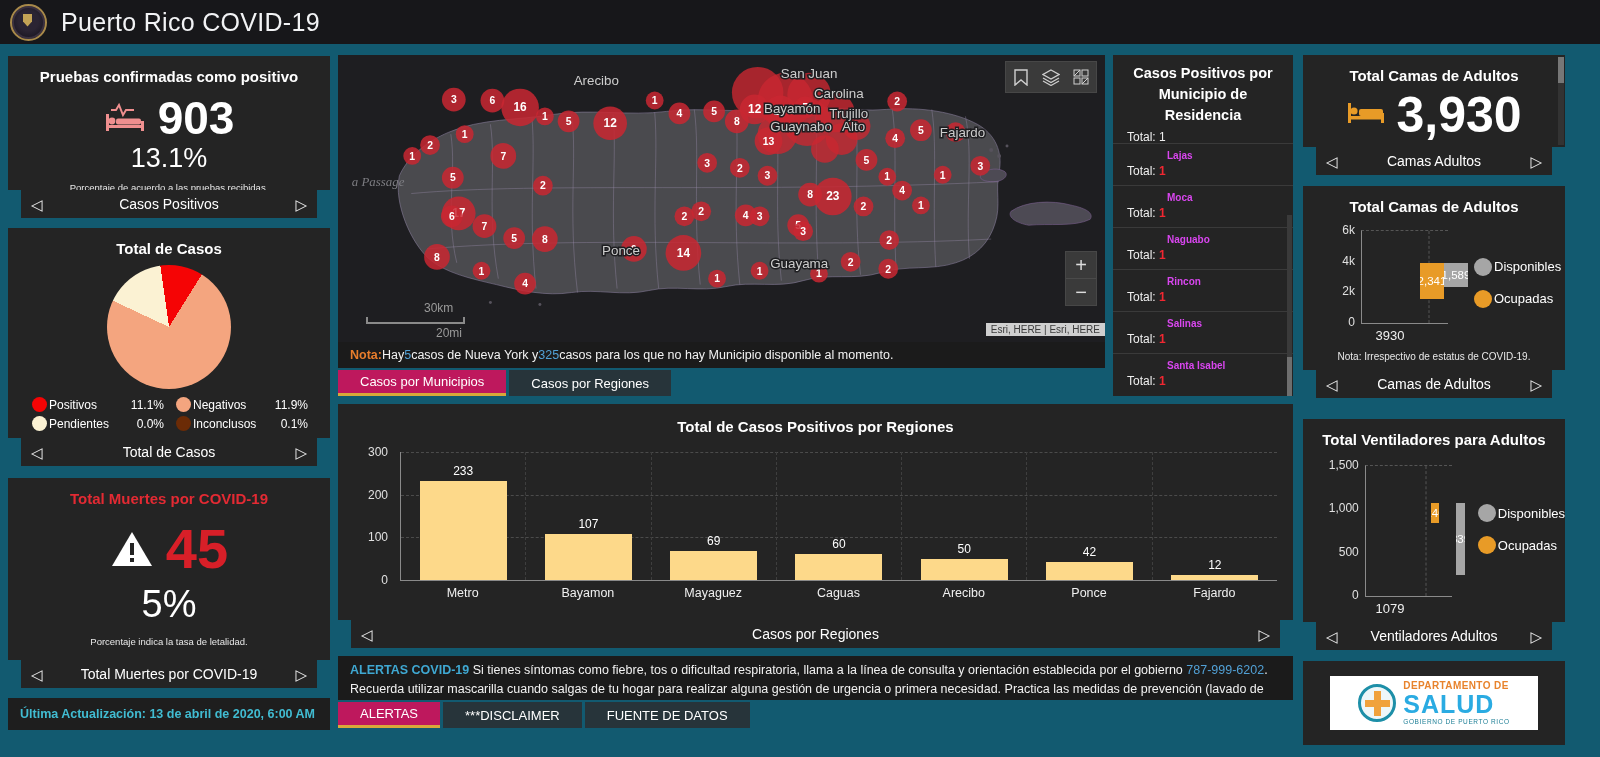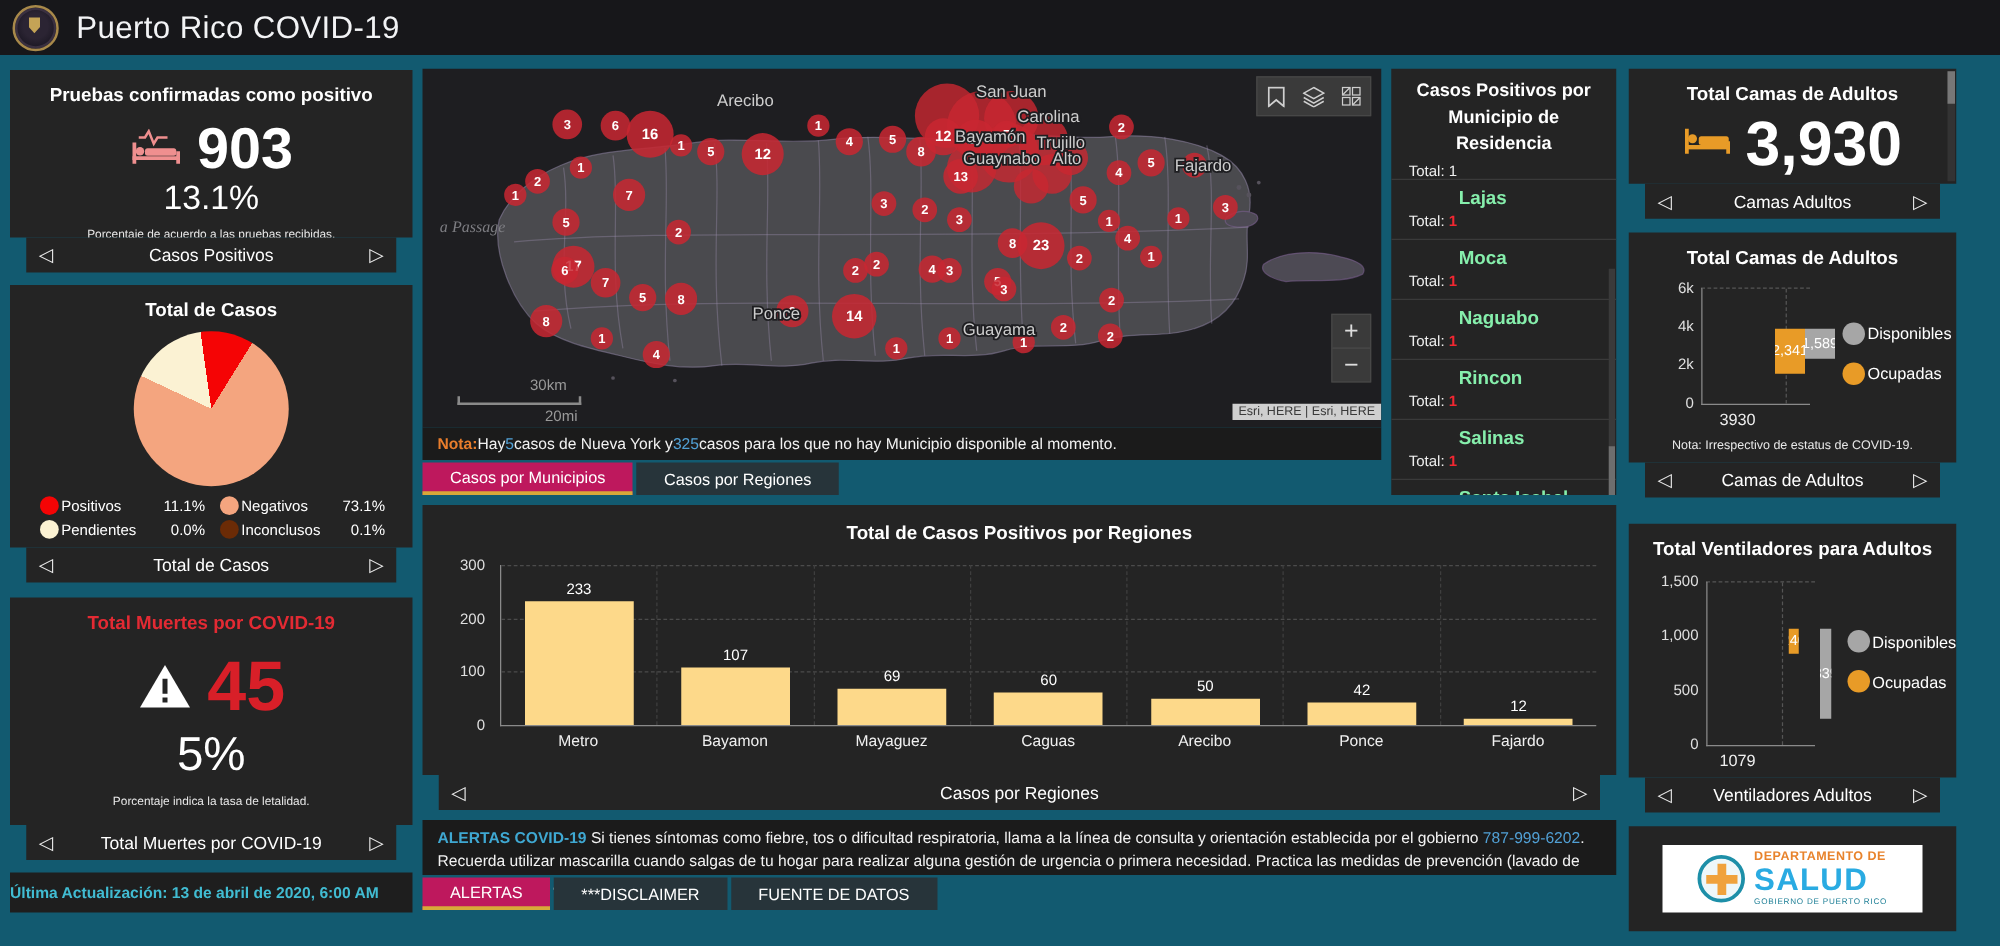--- a/index.html
+++ b/index.html
@@ -17,21 +17,21 @@
   .pga{font-size:15px;color:#eee;cursor:pointer;line-height:1;}
   .ttl{font-weight:bold;font-size:15px;text-align:center;padding-top:12px;color:#fff;}
   .cap{font-size:9.5px;color:#e8e8e8;text-align:center;}
   
   .bignum-row{display:flex;align-items:center;justify-content:center;gap:12px;margin-top:10px;}
   .bignum{font-size:46px;font-weight:bold;color:#fff;line-height:1;}
   .pct{font-size:27px;color:#fff;text-align:center;margin-top:2px;}
   .muertes-ttl{color:#e32a33;}
   .bignum.red{color:#d81f28;font-size:56px;}
   .pct.big{font-size:38px;margin-top:6px;}
-  .upd{position:absolute;background:#1e1e1e;display:flex;align-items:center;padding-left:0;font-weight:bold;font-size:12.5px;color:#41bcd2;box-sizing:border-box;}
+  .upd{position:absolute;background:#1e1e1e;display:flex;align-items:center;padding-left:12px;font-weight:bold;font-size:12.5px;color:#41bcd2;box-sizing:border-box;}
   
   .pie{width:124px;height:124px;border-radius:50%;margin:8px auto 6px auto;}
   .pie-legend{display:grid;grid-template-columns:1fr 1fr;gap:4px 6px;padding:2px 16px 0 24px;}
   .lg-item{display:flex;align-items:center;gap:2px;font-size:12px;}
   .lg-sw{width:15px;height:15px;border-radius:50%;flex:0 0 auto;}
   .lg-val{margin-left:auto;padding-right:6px;}
   
   .map-card{position:absolute;background:#1e1e21;overflow:hidden;}
   .map-ctl{position:absolute;top:6px;right:8px;background:#3a3a3a;display:flex;border:1px solid #474747;}
   .map-ctl .ic{width:30px;height:30px;display:flex;align-items:center;justify-content:center;cursor:pointer;color:#cfcfcf;}
@@ -44,21 +44,21 @@
   .scale .mi{position:absolute;left:70px;top:9px;}
   .note-strip{position:absolute;background:#1b1b1b;display:flex;align-items:center;padding-left:12px;font-size:12.5px;box-sizing:border-box;}
   .seg-plain{color:#f2f2f2;} .seg-orange{color:#e87d2c;font-weight:bold;} .seg-link{color:#51a0d5;} .seg-linkb{color:#3fa8d2;font-weight:bold;}
   .tabs{position:absolute;display:flex;gap:3px;}
   .tab{height:26px;display:flex;align-items:center;padding:0 22px;font-size:13px;color:#fff;background:#27343a;cursor:pointer;box-sizing:border-box;}
   .tab.active{background:#be185d;border-bottom:3px solid #d8a839;}
   
   .muni{position:absolute;background:#242424;overflow:hidden;}
   .muni-ttl{font-weight:bold;font-size:14.5px;text-align:center;line-height:1.45;padding:8px 6px 4px 6px;}
   .muni-item{padding:6px 0 7px 14px;border-top:1px solid #3a3a3a;}
-  .muni-name{font-weight:bold;font-size:15px;color:#86efac;padding-left:40px;}
+  .muni-name{font-weight:bold;font-size:10px;color:#d946ef;padding-left:40px;}
   .muni-tot{font-size:12px;color:#efefef;margin-top:3px;}
   .muni-tot b{color:#f22731;}
   .muni-partial{height:13px;overflow:hidden;padding:0 0 0 14px;font-size:12px;color:#efefef;}
   .muni-sb{position:absolute;right:1px;top:160px;width:5px;height:210px;background:#3a3a3a;}
   .muni-sb .th{position:absolute;left:0;width:5px;height:60px;bottom:8px;background:#6e6e6e;}
   
   .rg-title{font-weight:bold;font-size:15px;text-align:center;padding-top:14px;}
   .rg-wrap{position:absolute;left:18px;right:16px;top:48px;}
   .rg-yaxis{position:absolute;left:0;top:0;width:40px;height:128px;}
   .rg-yaxis span{position:absolute;right:8px;font-size:12px;color:#e0e0e0;}
@@ -140,21 +140,21 @@
       <div class="pie" id="pie-chart" style="background: conic-gradient(from -8deg, rgb(245, 4, 5) 0deg, rgb(245, 4, 5) 39.96deg, rgb(244, 165, 127) 39.96deg, rgb(244, 165, 127) 303.12deg, rgb(251, 242, 211) 303.12deg, rgb(251, 242, 211) 360deg, rgb(107, 43, 6) 360deg, rgb(107, 43, 6) 360.36deg);"></div>
       <div class="pie-legend" id="pie-legend">
           <div class="lg-item">
             <span class="lg-sw" style="background: rgb(245, 4, 5);"></span>
             <span>Positivos</span>
             <span class="lg-val">11.1%</span>
           </div>
           <div class="lg-item">
             <span class="lg-sw" style="background: rgb(244, 165, 127);"></span>
             <span>Negativos</span>
-            <span class="lg-val">73.1%</span>
+            <span class="lg-val">11.9%</span>
           </div>
           <div class="lg-item">
             <span class="lg-sw" style="background: rgb(251, 242, 211);"></span>
             <span>Pendientes</span>
             <span class="lg-val">0.0%</span>
           </div>
           <div class="lg-item">
             <span class="lg-sw" style="background: rgb(107, 43, 6);"></span>
             <span>Inconclusos</span>
             <span class="lg-val">0.1%</span>

